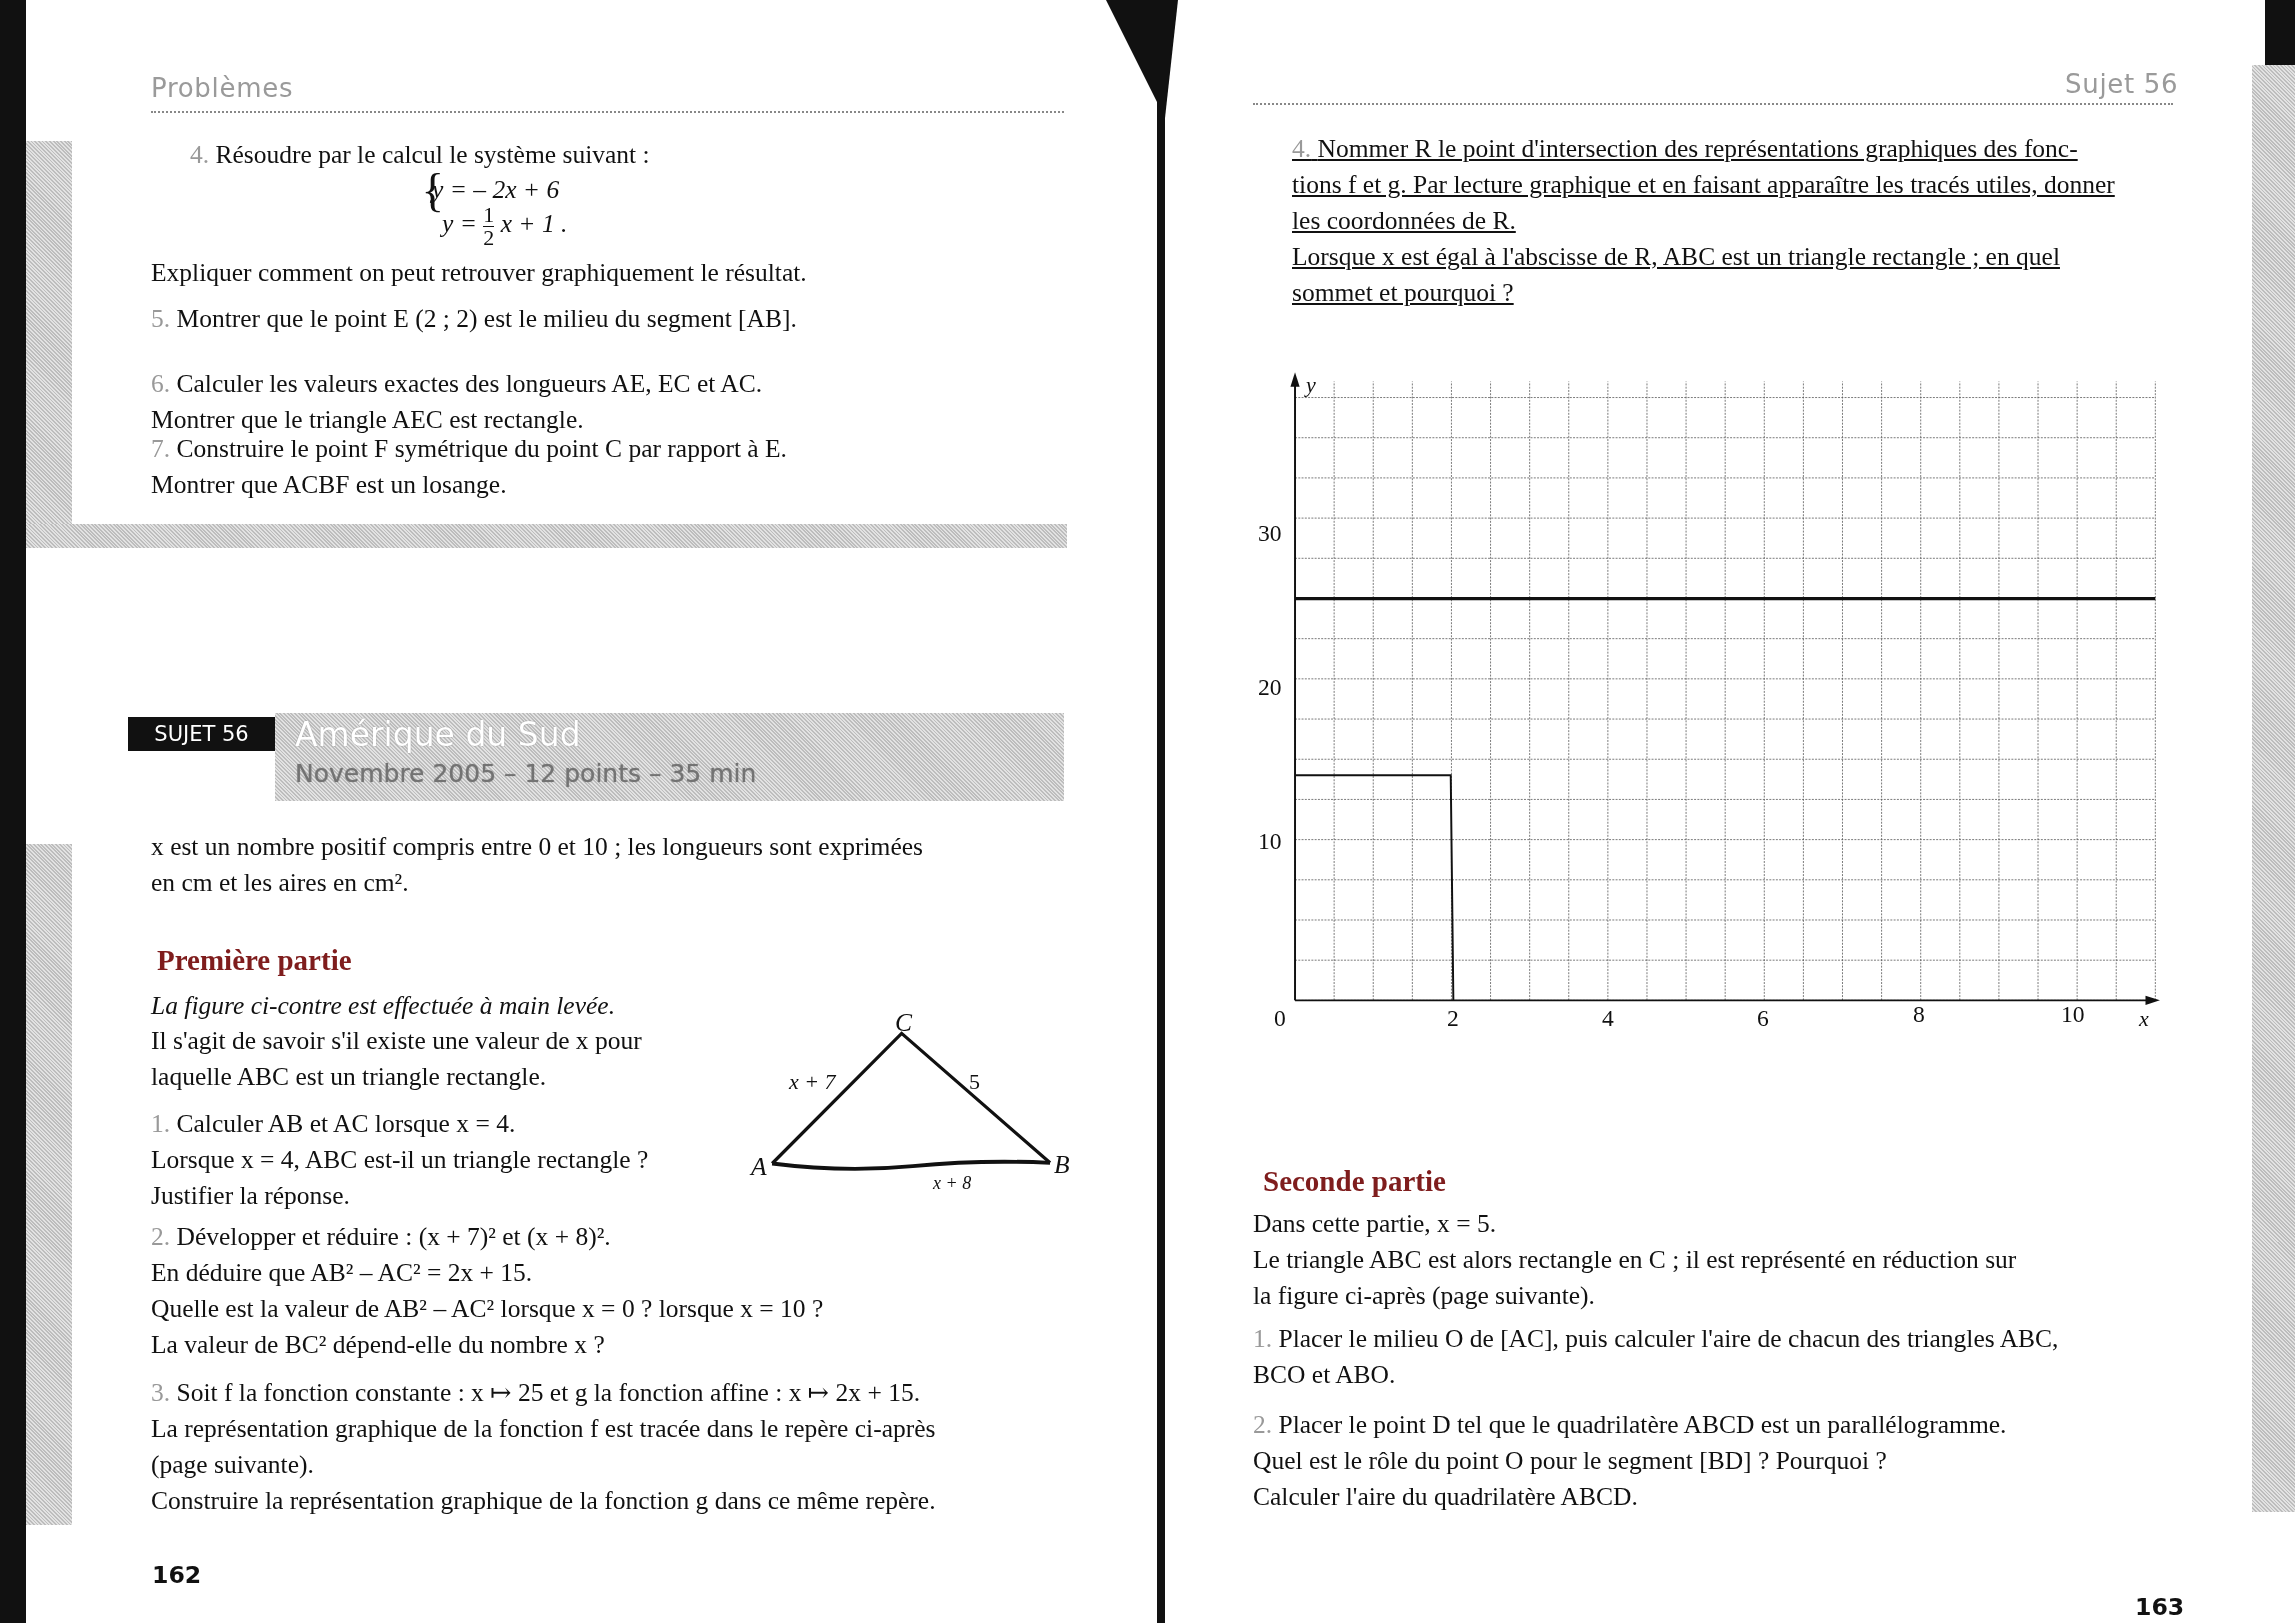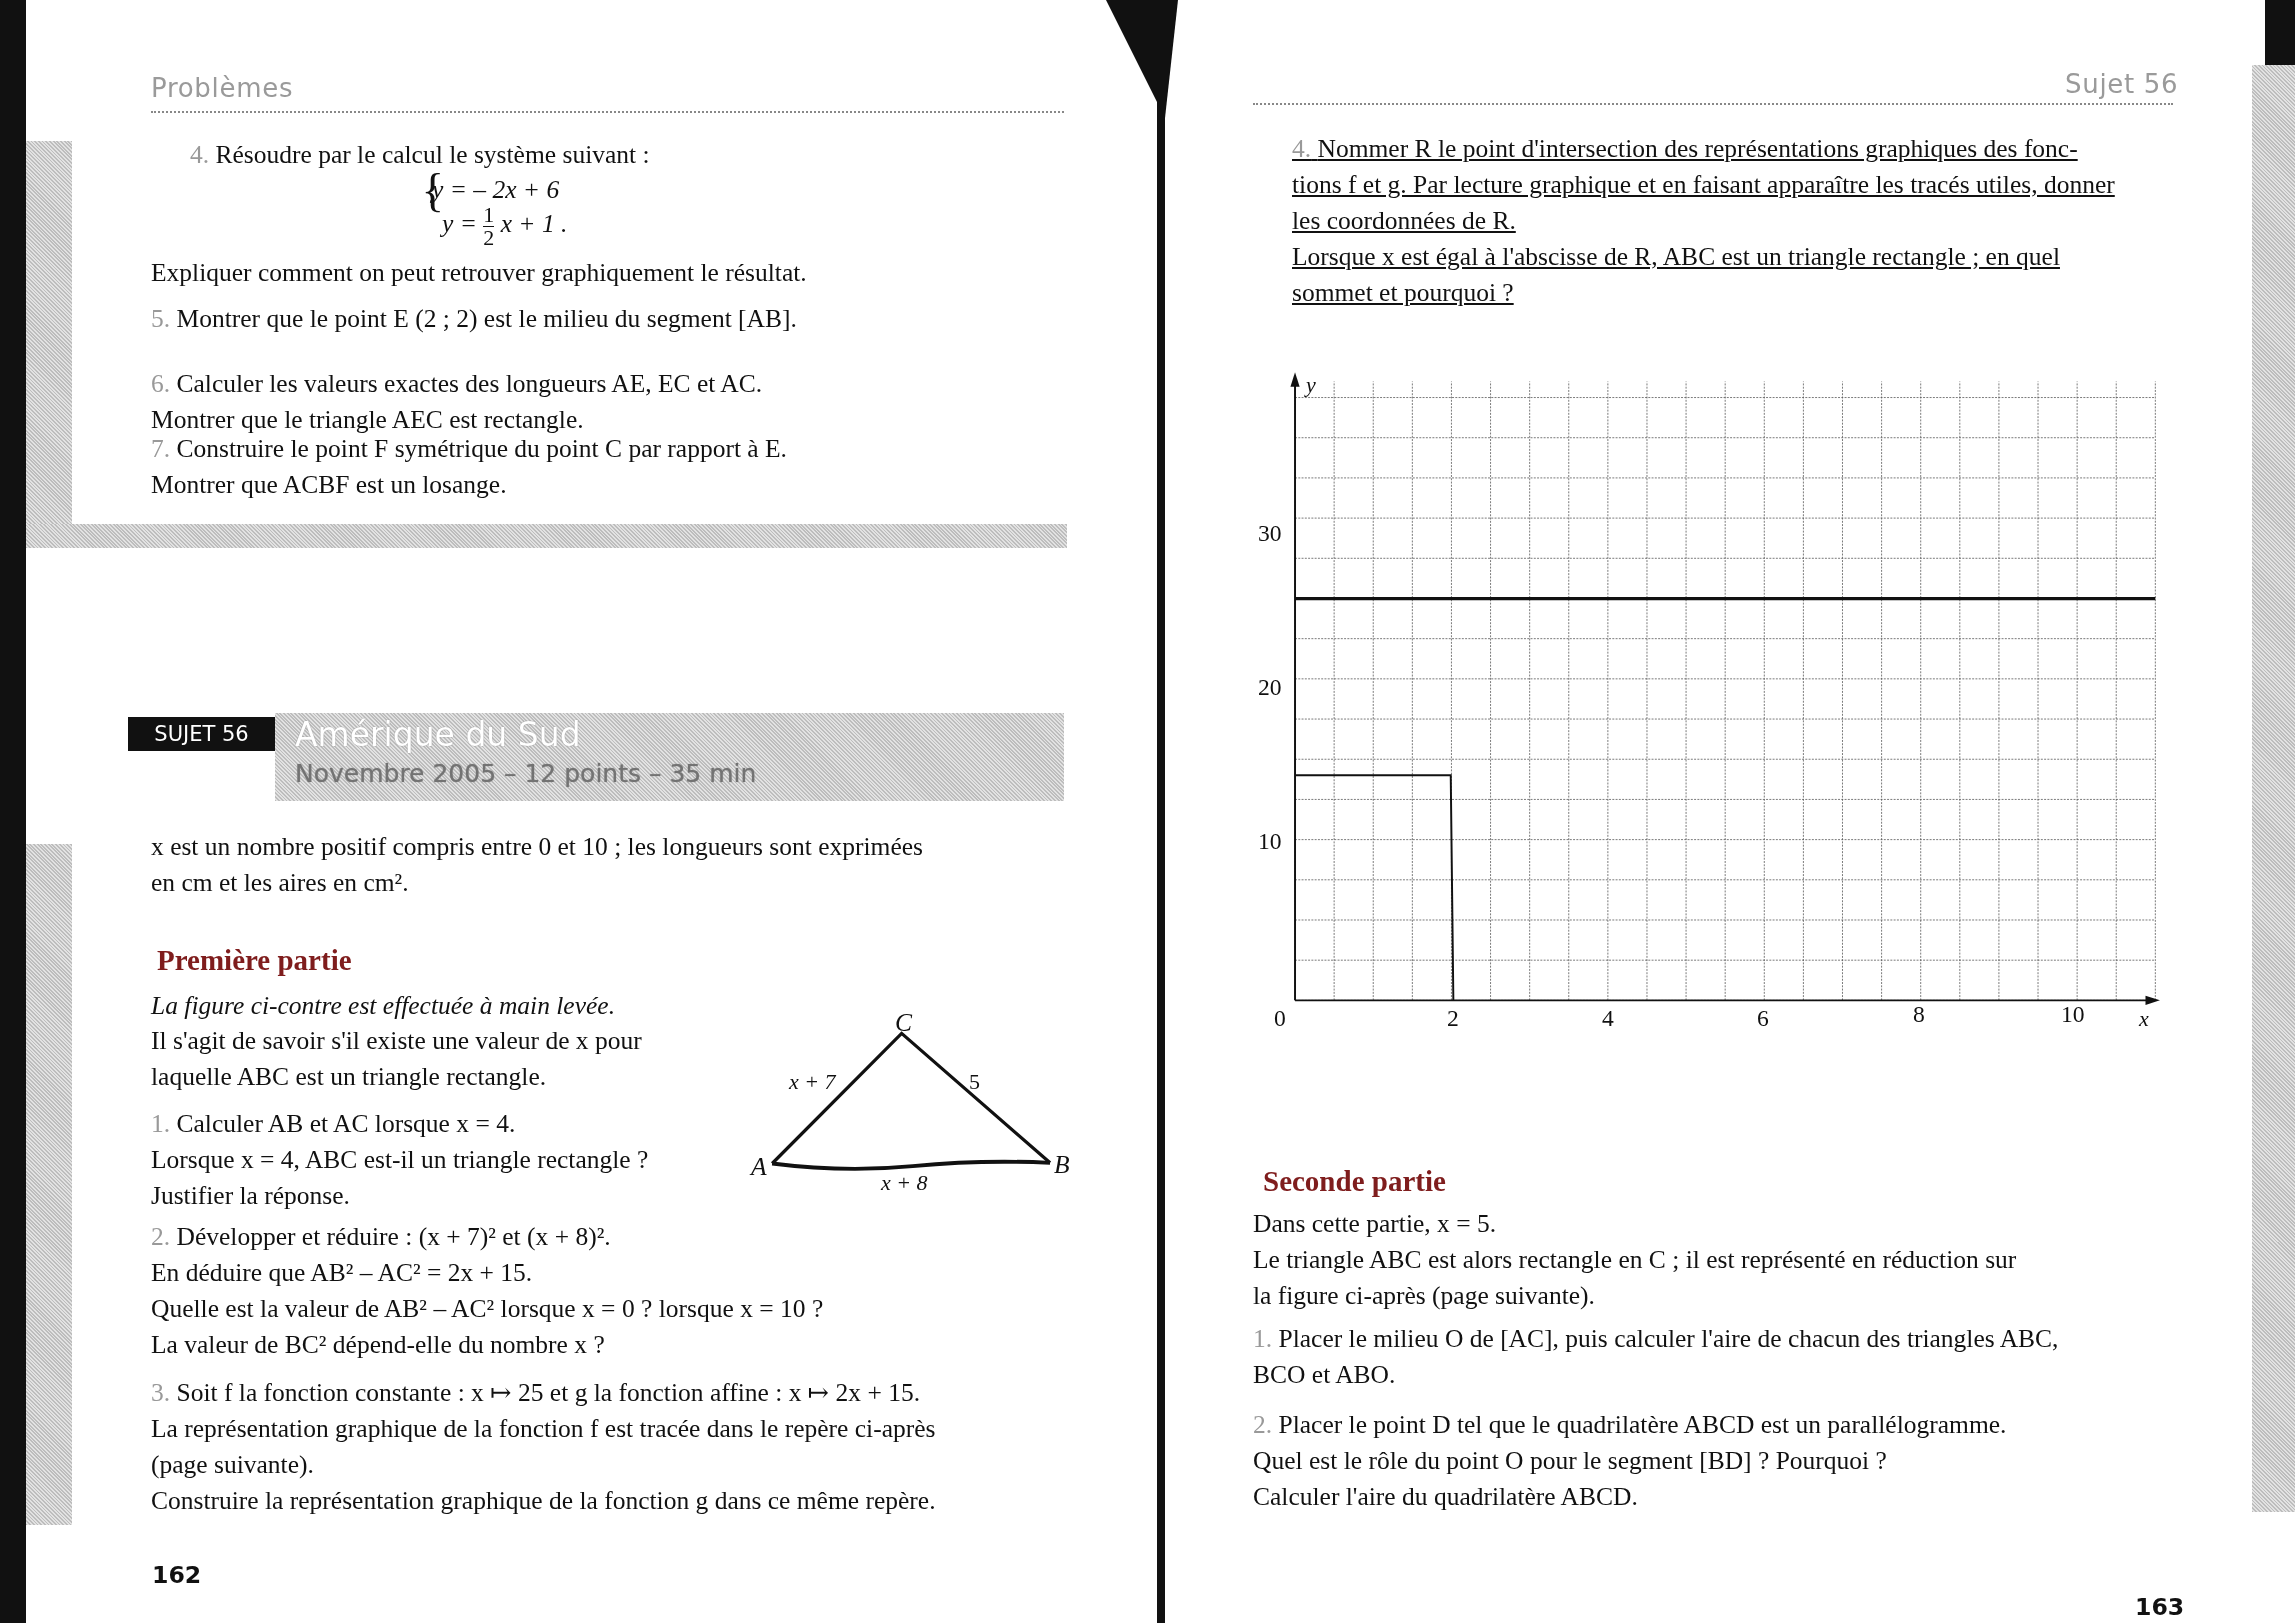--- a/index.html
+++ b/index.html
@@ -90,21 +90,21 @@
 
 <svg class="abs" style="left:746px;top:1001px;" width="340" height="223" viewBox="0 0 520 340">
   <polyline points="40,248 238,49 465,247" fill="none" stroke="#111" stroke-width="5"></polyline>
   <path d="M40,248 Q150,262 255,252 T465,247" fill="none" stroke="#111" stroke-width="6"></path>
 </svg>
 <div class="abs txt it" style="left:895px;top:1005px;">C</div>
 <div class="abs txt it" style="left:751px;top:1149px;">A</div>
 <div class="abs txt it" style="left:1054px;top:1147px;">B</div>
 <div class="abs txt it" style="left:789px;top:1064px;font-size:22px;">x + 7</div>
 <div class="abs txt" style="left:969px;top:1064px;font-size:22px;">5</div>
-<div class="abs txt it" style="left:881px;top:1165px;font-size:22px;">x + 8</div>
+<div class="abs txt it" style="left:933px;top:1165px;font-size:18px;">x + 8</div>
 
 <div class="abs txt" style="left:151px;top:1219px;">
   <span class="num">2.</span>
   <span>Développer et réduire : (x + 7)² et (x + 8)².</span><br>
   <span>En déduire que AB² – AC² = 2x + 15.</span><br>
   <span>Quelle est la valeur de AB² – AC² lorsque x = 0 ? lorsque x = 10 ?</span><br>
   <span>La valeur de BC² dépend-elle du nombre x ?</span>
 </div>
 <div class="abs txt" style="left:151px;top:1375px;">
   <span class="num">3.</span>

